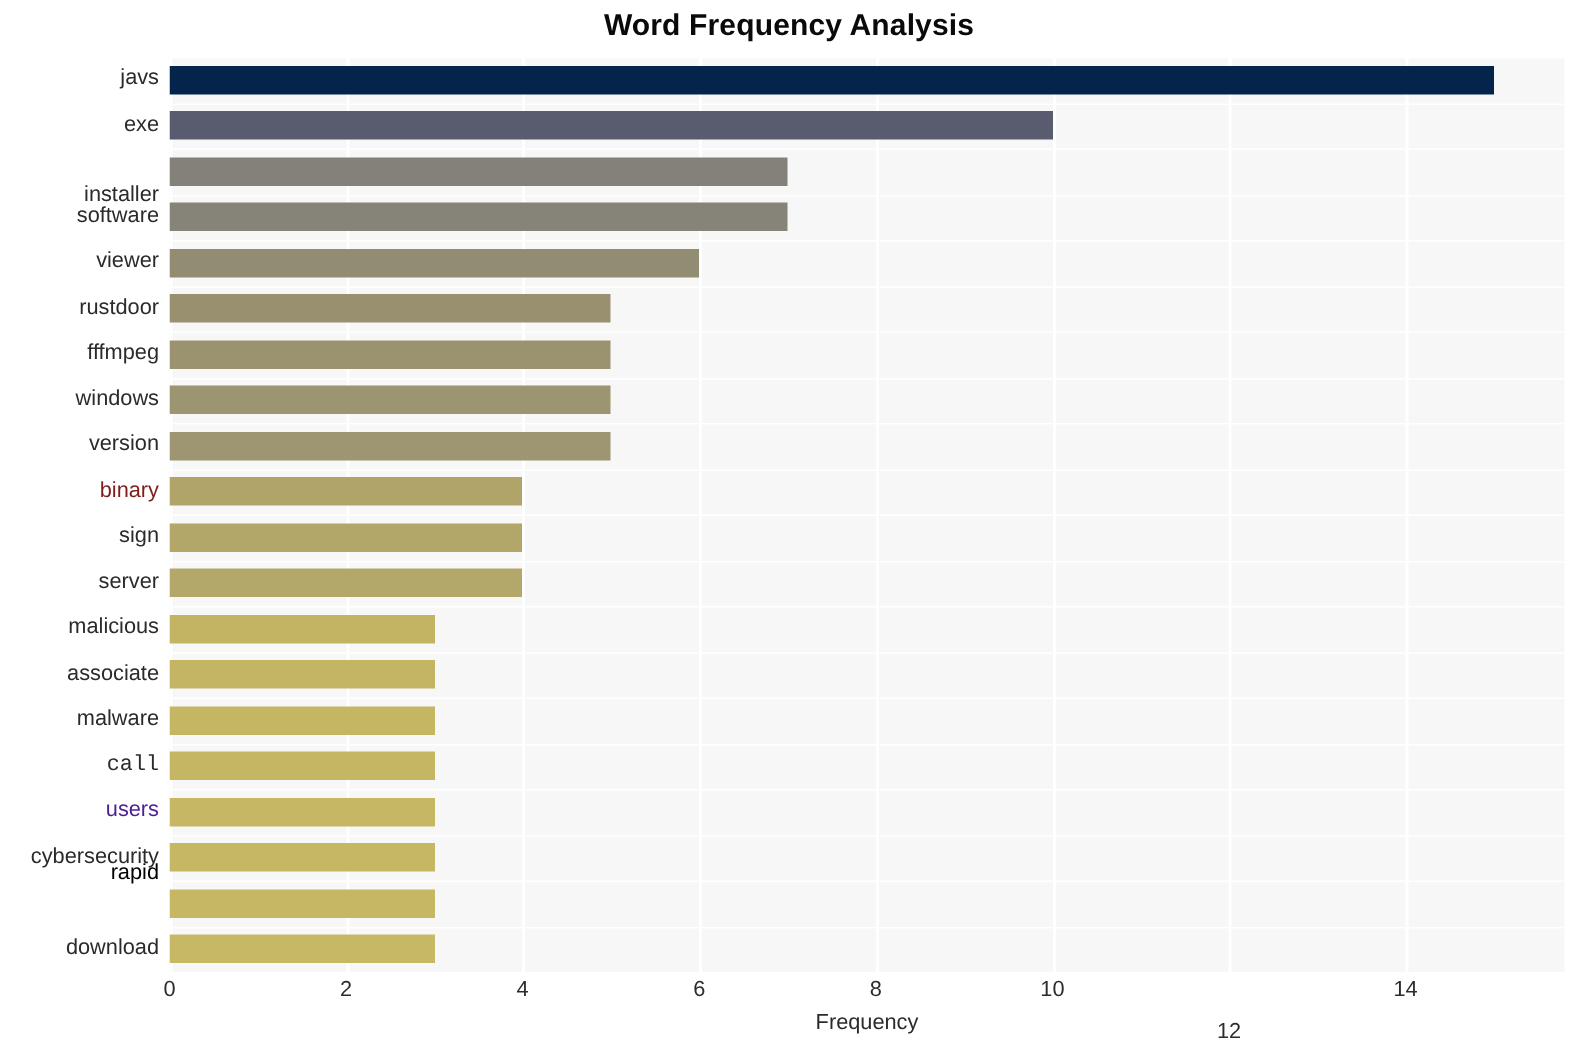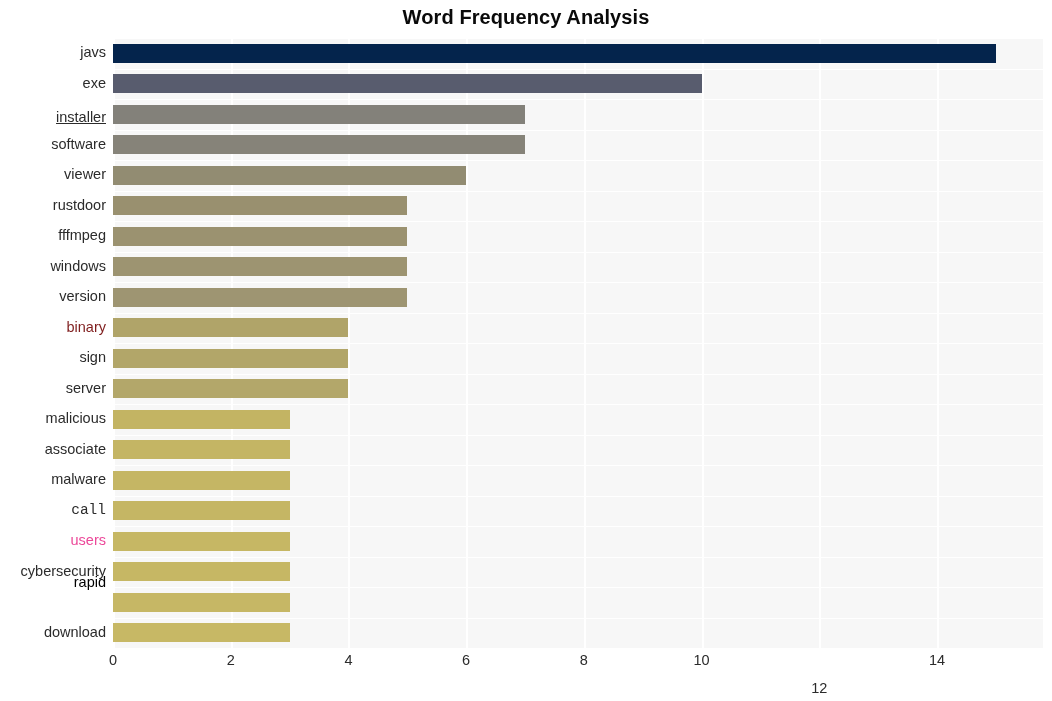--- a/index.html
+++ b/index.html
@@ -175,45 +175,46 @@
         <div class="bar" title="users: 3" style="top: 493.795px; height: 18.91px; width: 176.582px; background: rgb(198, 183, 100);"></div>
         <div class="bar" title="cybersecurity: 3" style="top: 524.295px; height: 18.91px; width: 176.582px; background: rgb(198, 183, 100);"></div>
         <div class="bar" title="rapid: 3" style="top: 554.795px; height: 18.91px; width: 176.582px; background: rgb(198, 183, 101);"></div>
         <div class="bar" title="download: 3" style="top: 585.295px; height: 18.91px; width: 176.582px; background: rgb(199, 184, 101);"></div>
       </div>
   </div>
 
   <div id="y-axis-labels">
       <div class="y-tick-label" style="top: 6.25px; color: rgb(43, 43, 43);">javs</div>
       <div class="y-tick-label" style="top: 36.75px; color: rgb(43, 43, 43);">exe</div>
-      <div class="y-tick-label" style="top: 71px; color: rgb(43, 43, 43); text-decoration: underline;">installer</div>
+      <div class="y-tick-label" style="top: 84px; color: rgb(43, 43, 43);">installer</div>
       <div class="y-tick-label" style="top: 97.75px; color: rgb(43, 43, 43);">software</div>
       <div class="y-tick-label" style="top: 128.25px; color: rgb(43, 43, 43);">viewer</div>
       <div class="y-tick-label" style="top: 158.75px; color: rgb(43, 43, 43);">rustdoor</div>
       <div class="y-tick-label" style="top: 189.25px; color: rgb(43, 43, 43);">fffmpeg</div>
       <div class="y-tick-label" style="top: 219.75px; color: rgb(43, 43, 43); text-align: right;">windows</div>
       <div class="y-tick-label" style="top: 250.25px; color: rgb(43, 43, 43);">version</div>
       <div class="y-tick-label" style="top: 280.75px; color: #7f1d1d;">binary</div>
       <div class="y-tick-label" style="top: 311.25px; color: rgb(43, 43, 43);">sign</div>
       <div class="y-tick-label" style="top: 341.75px; color: rgb(43, 43, 43);">server</div>
       <div class="y-tick-label" style="top: 372.25px; color: rgb(43, 43, 43);">malicious</div>
       <div class="y-tick-label" style="top: 402.75px; color: rgb(43, 43, 43);">associate</div>
       <div class="y-tick-label" style="top: 433.25px; color: rgb(43, 43, 43);">malware</div>
       <div class="y-tick-label" style="top: 463.75px; color: rgb(43, 43, 43); font-family: Liberation Mono, monospace;">call</div>
-      <div class="y-tick-label" style="top: 494.25px; color: #ec4899;">users</div>
+      <div class="y-tick-label" style="top: 494.25px; color: #4c1d95;">users</div>
       <div class="y-tick-label" style="top: 524.75px; color: rgb(43, 43, 43);">cybersecurity</div>
       <div class="y-tick-label" style="top: 536px; color: #000000;">rapid</div>
       <div class="y-tick-label" style="top: 585.75px; color: rgb(43, 43, 43);">download</div>
     </div>
 
   <div id="x-axis-labels">
       <div class="x-tick-label" style="left: 113px; color: rgb(43, 43, 43);">0</div>
       <div class="x-tick-label" style="left: 230.722px; color: rgb(43, 43, 43);">2</div>
       <div class="x-tick-label" style="left: 348.443px; color: rgb(43, 43, 43);">4</div>
       <div class="x-tick-label" style="left: 466.165px; color: rgb(43, 43, 43);">6</div>
       <div class="x-tick-label" style="left: 583.886px; color: rgb(43, 43, 43);">8</div>
       <div class="x-tick-label" style="left: 701.608px; color: rgb(43, 43, 43);">10</div>
       <div class="x-tick-label" style="left: 819.329px; color: rgb(43, 43, 43); margin-top: 28px;">12</div>
       <div class="x-tick-label" style="left: 937.051px; color: rgb(43, 43, 43);">14</div>
     </div>
 
+  <div id="x-axis-title">Frequency</div>
 
 </div>
 
 </body></html>

